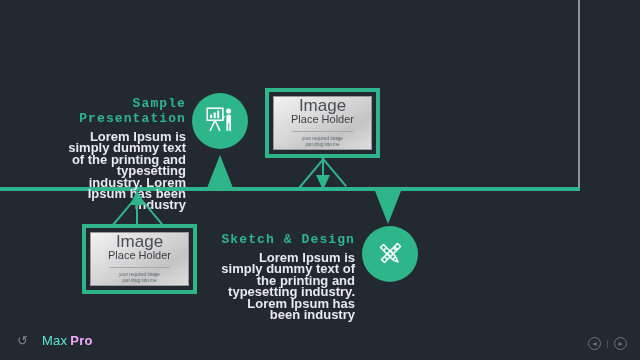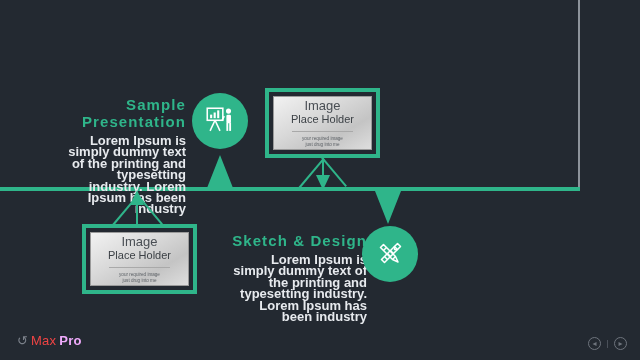--- a/index.html
+++ b/index.html
@@ -51,53 +51,53 @@
 
   
   .circle {
     position:absolute; width:56px; height:56px; border-radius:50%;
     background:#2fb58a; display:flex; align-items:center; justify-content:center;
   }
 
   
   .txtblock { position:absolute; text-align:right; }
   .heading {
-    font-family:Liberation Sans, sans-serif;
-    font-size:15px; font-weight:bold; color:#2fb58a;
+    font-family:Liberation Mono, monospace;
+    font-size:13px; font-weight:bold; color:#2fb58a;
     letter-spacing:1.1px; margin-bottom:5px;
   }
   .body-copy {
     font-size:13px; line-height:11.4px; color:#e7eaee; font-weight:bold;
   }
 
   
   .ph-outer {
     position:absolute; border:4px solid #2fb58a; background:#232931;
     padding:4px;
   }
   .ph-inner {
     width:100%; height:100%;
     background:linear-gradient(150deg,#f2f2f2 0%,#d9d9d9 40%,#c4c4c4 70%,#dedede 100%);
     border:1px solid #9a9a9a;
     display:flex; flex-direction:column;
     align-items:center; justify-content:center;
   }
-  .ph-t1 { font-size:13px; color:#4a4f55; line-height:14px; }
+  .ph-t1 { font-size:17px; color:#4a4f55; line-height:14px; }
   .ph-t2 { font-size:11px; color:#3c4146; line-height:13px; margin-top:0px;text-align:center; }
   .ph-rule { width:62%; height:1px; background:#a9a9a9; margin:5px 0 4px; }
   .ph-sub { font-size:4.6px; color:#5c6166; line-height:6px; text-align:center; }
 
   
   .logo {
     position:absolute; left:17px; top:333px;
     display:flex; align-items:center; gap:3px;
     color:#7b818a; font-size:13px; letter-spacing:0.2px;
   }
   .logo .mark { font-size:13px; color:#7b818a; }
-  .logo .max { color:#ef4444; }
+  .logo .max { color:#5eead4;margin-left:11px; }
   .logo .pro { color:#f0abfc; font-weight:bold; }
 
   .navwrap {
     position:absolute; right:13px; top:337px;
     display:flex; align-items:center; gap:6px;
   }
   .navbtn {
     width:13px; height:13px; border-radius:50%;
     border:1px solid #6e747d; color:#6e747d;
     font-size:8px; line-height:11px; text-align:center;
@@ -160,21 +160,21 @@
       <div class="ph-t1">Image</div>
       <div class="ph-t2">Place Holder</div>
       <div class="ph-rule"></div>
       <div class="ph-sub">your required image</div>
       <div class="ph-sub">just drug into me</div>
     </div>
   </div>
 
   <div class="tri-down" style="left:375px; top:191px;"></div>
 
-  <div class="txtblock" style="left:232px; top:232px; width:135px;">
+  <div class="txtblock" style="left:220px; top:232px; width:135px;">
     <div class="heading">Sketch &amp; Design</div>
     <div class="body-copy">Lorem Ipsum is simply dummy text of the printing and typesetting industry. Lorem Ipsum has been industry</div>
   </div>
 
   <div class="circle" style="left:362px; top:226px;">
     <svg width="34" height="34" viewBox="0 0 48 48">
       <g stroke="#ffffff" stroke-width="2.1" fill="none" stroke-linejoin="round">
         <g transform="rotate(45 24 24)">
           <path d="M21 6 h6 v6 l-3 3 -3 -3 z"></path>
           <path d="M21 12 h6 v26 h-6 z"></path>

